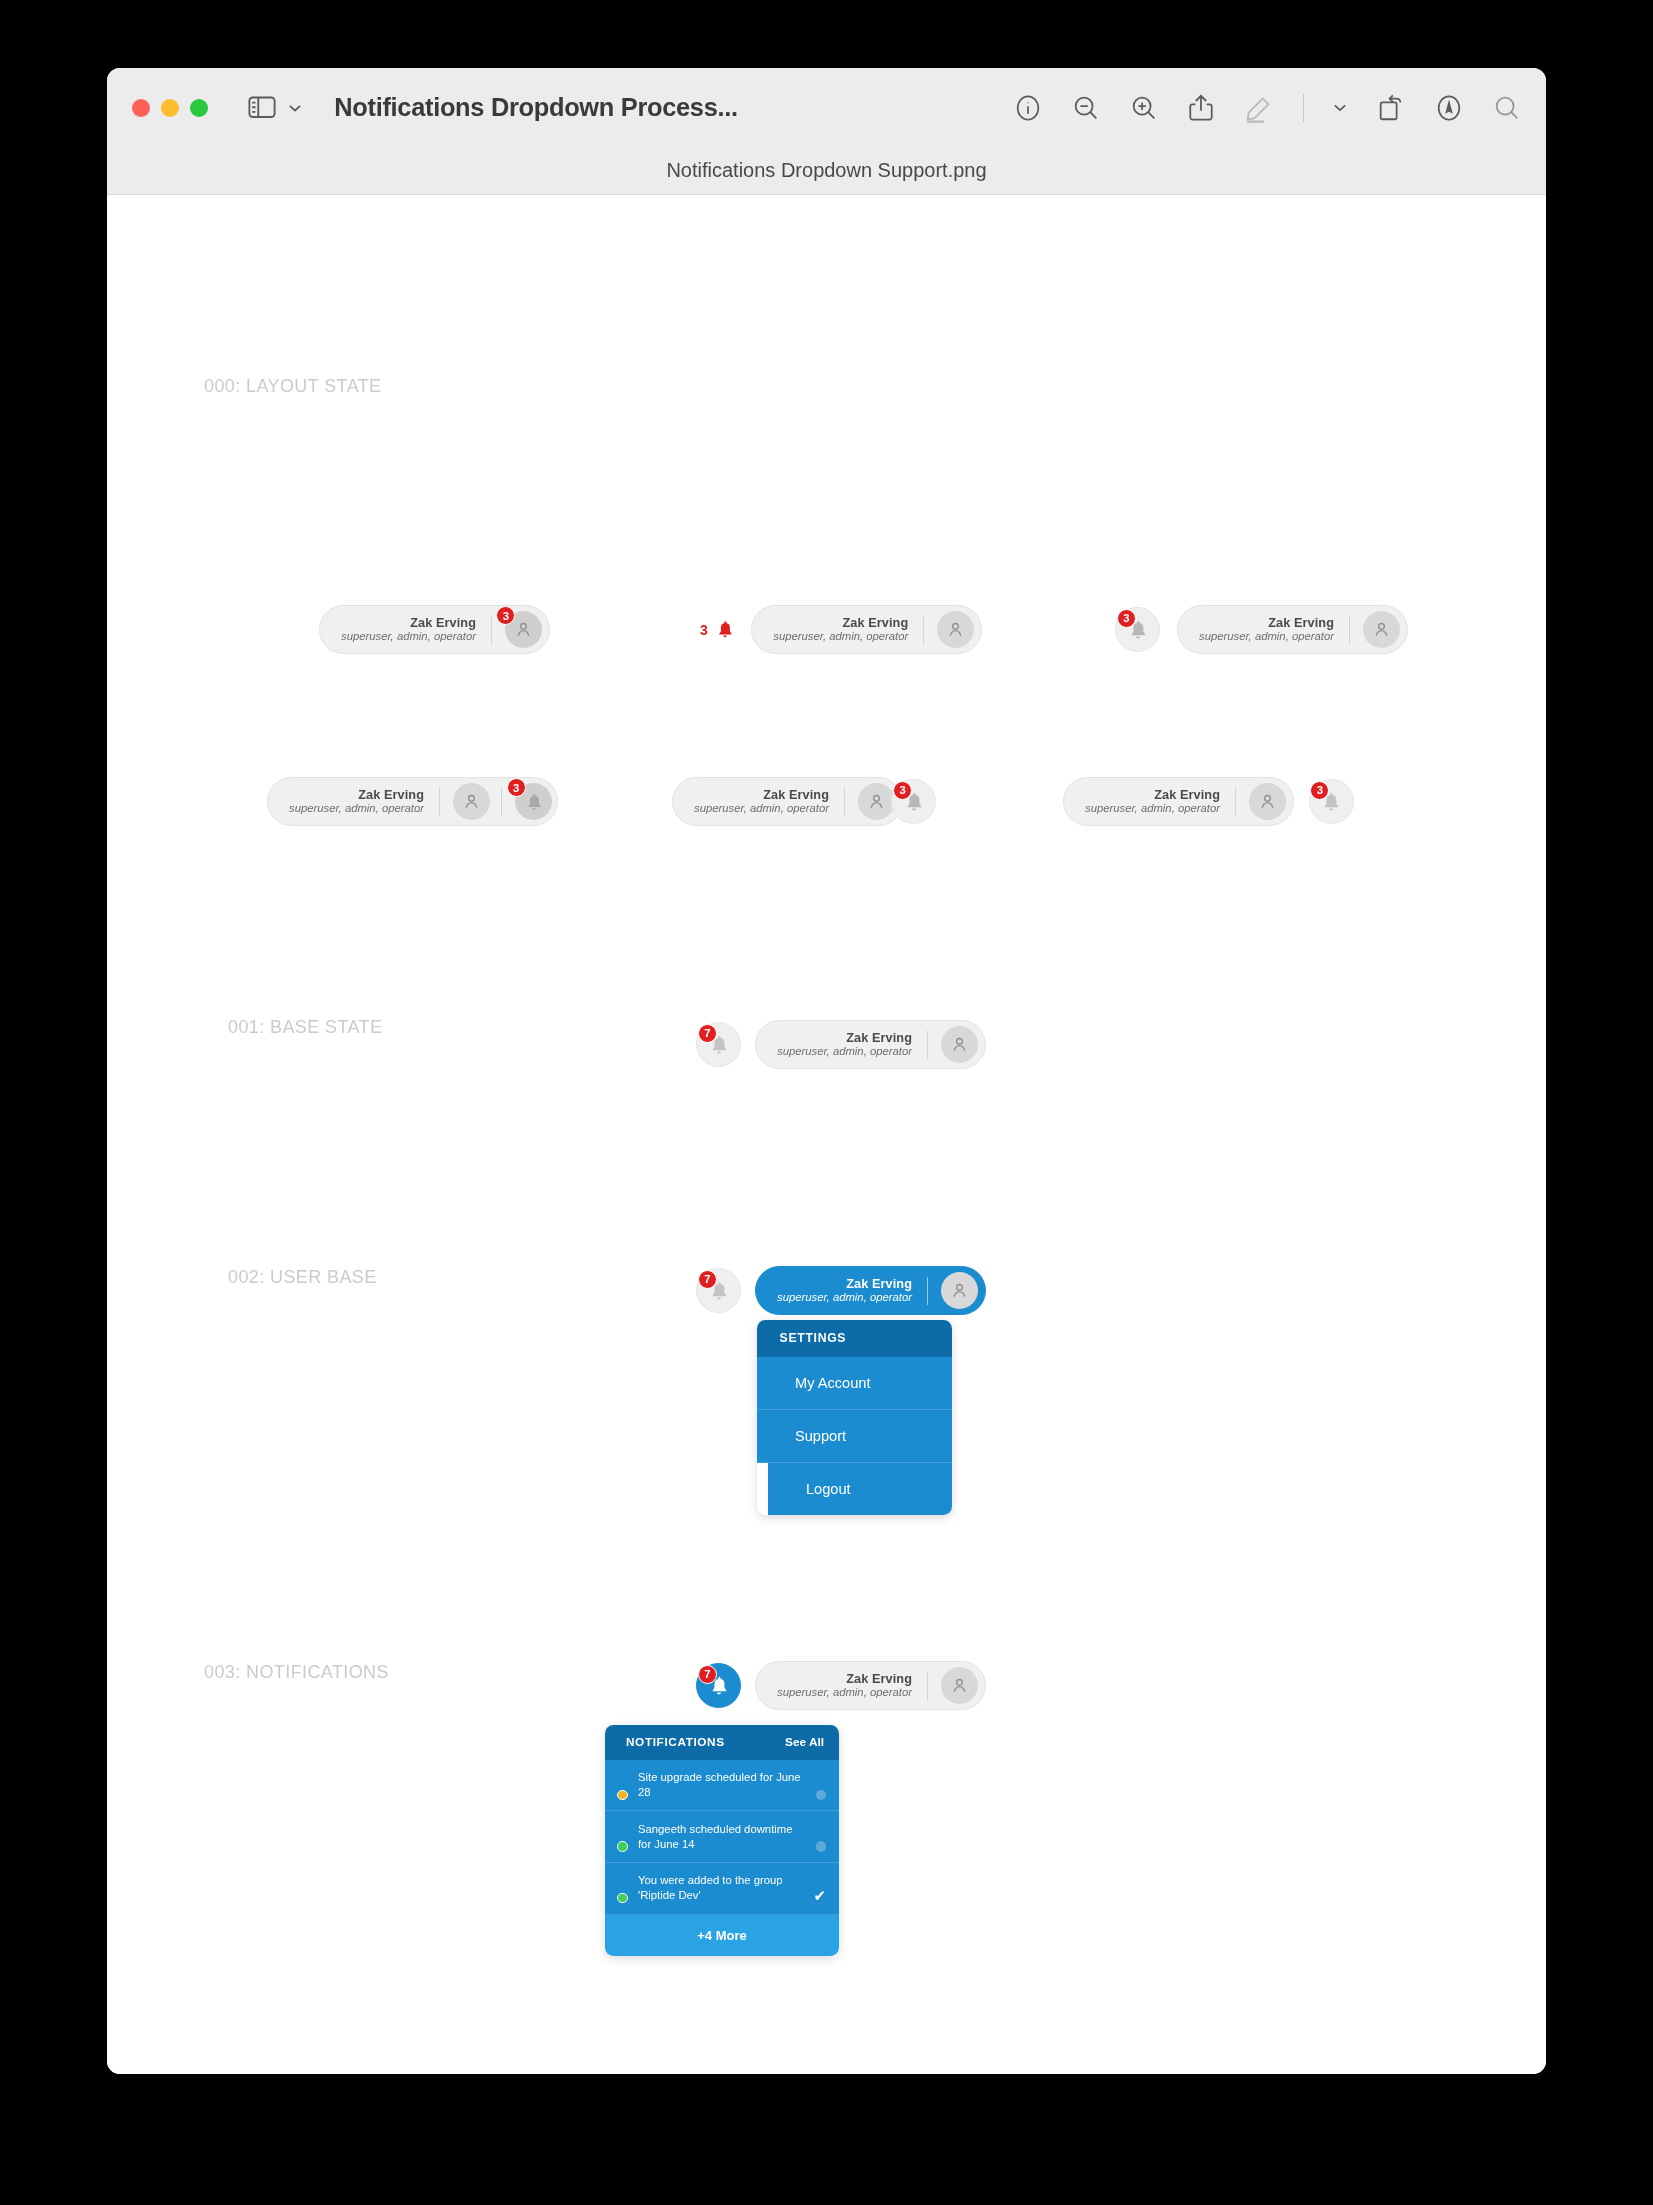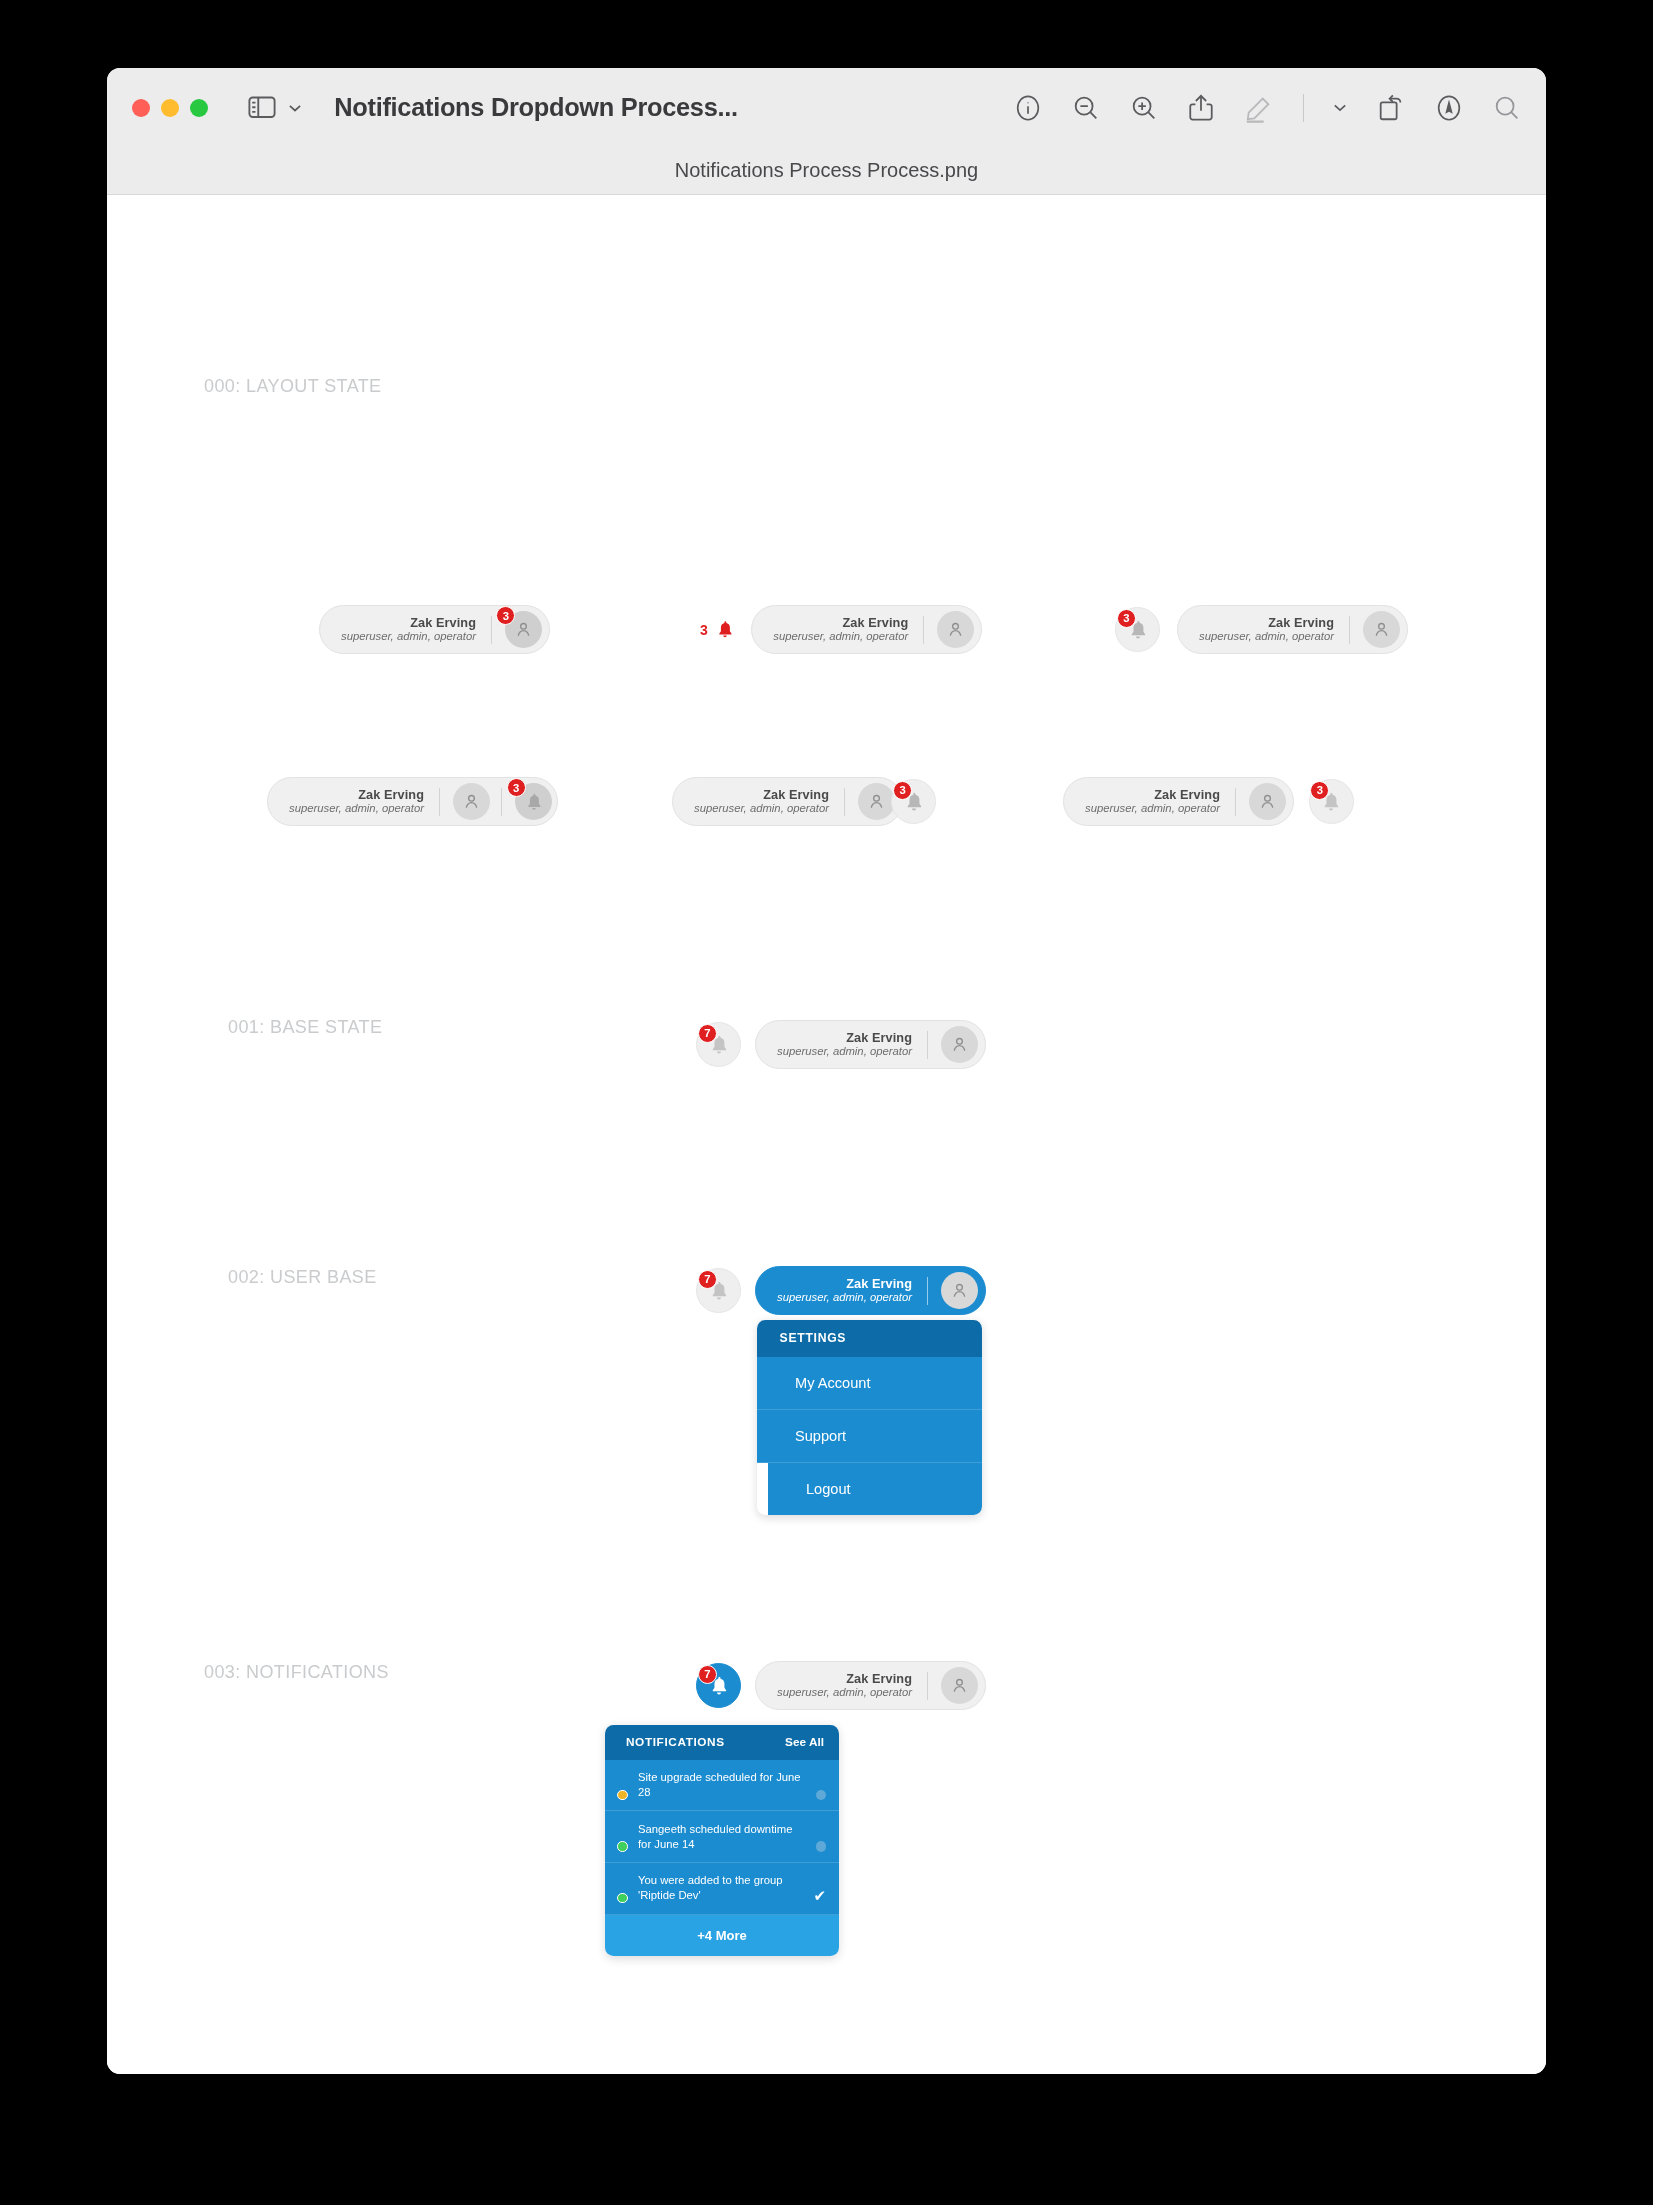--- a/index.html
+++ b/index.html
@@ -147,21 +147,21 @@
     border: 1.4px solid #ffffff;
   }
   .badge.tl-in { left: 0.9px; top: 0.9px; }
   .badge.av-tl { left: -8.5px; top: -4.7px; }
 
   .red-count { font-size: 14px; color: #e02020; font-weight: bold; margin-right: 8.5px; }
 
   
   .user-menu {
     position: absolute;
-    width: 225px;
+    width: 195px;
     border-radius: 8.5px;
     overflow: hidden;
     box-shadow: 0 2.8px 9.4px rgba(0,0,0,0.14);
   }
   .um-header {
     background: #0d6ca8;
     color: #ffffff;
     font-size: 12.2px; font-weight: bold;
     letter-spacing: 0.7px;
     padding: 11.3px 0 11.3px 22.6px;
@@ -308,21 +308,21 @@
       <span class="tb-icon">
         <svg width="30" height="30" viewBox="0 0 32 32" fill="none" stroke="#96969a" stroke-width="1.9">
           <circle cx="14" cy="14" r="9"></circle>
           <line x1="20.5" y1="20.5" x2="27" y2="27"></line>
         </svg>
       </span>
     </div>
   </div>
 
   <div id="filename-bar">
-    <span class="fname">Notifications Process Process.png</span>
+    <span class="fname">Notifications Dropdown Support.png</span>
   </div>
 
   <div id="canvas">
 
     <div class="section-label" style="left:97px; top:181px;">000: LAYOUT STATE</div>
 
     <div class="row" style="left:212px; top:410px;">
       <div class="widget">
         <div class="pill">
           <div class="pill-text">

